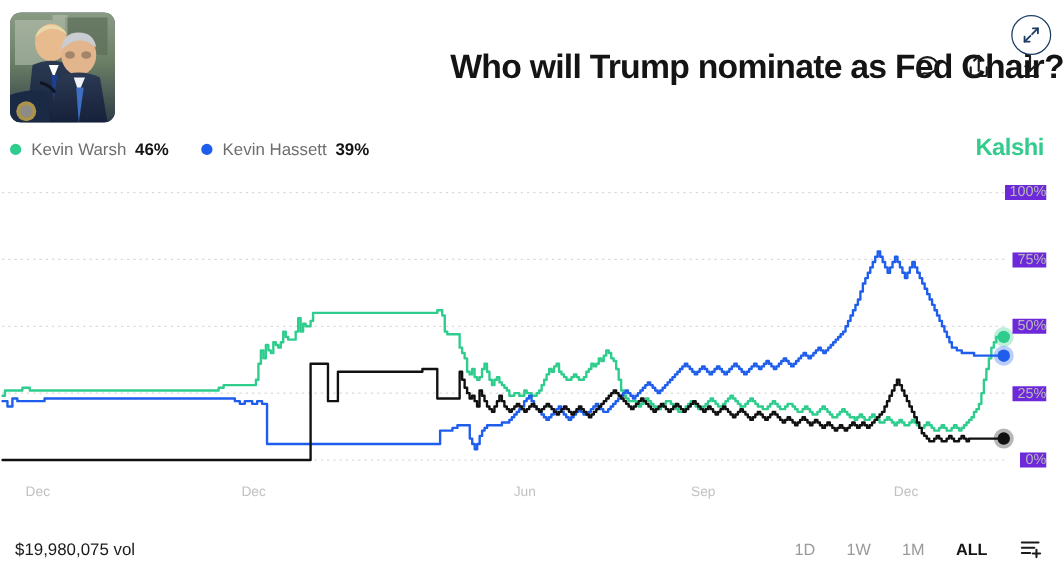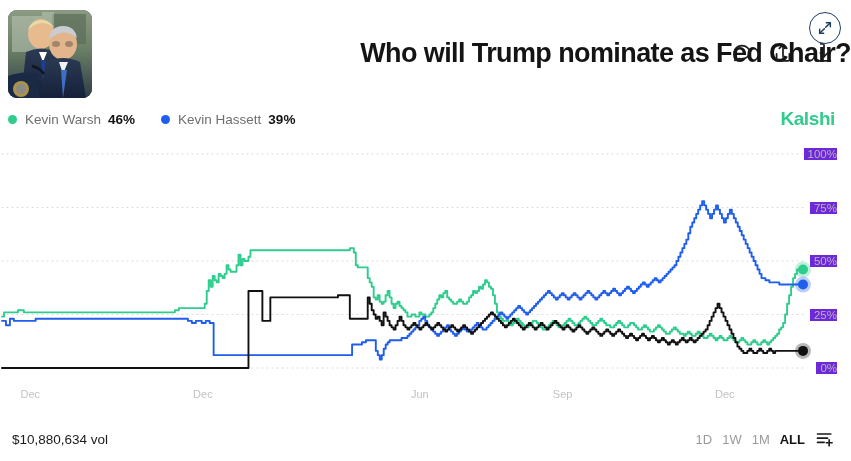--- a/index.html
+++ b/index.html
@@ -184,21 +184,21 @@
     box-sizing: border-box;
   }
   .vol {
     font-size: 13.5px;
     color: #1b1b1b;
   }
   .ranges {
     margin-left: auto;
     display: flex;
     align-items: center;
-    gap: 10px;
+    gap: 25px;
   }
   .range-btn {
     font-size: 13px;
     color: #9a9a9a;
     cursor: pointer;
     font-weight: normal;
   }
   .range-btn.active {
     color: #141414;
     font-weight: bold;
@@ -326,21 +326,21 @@
 </div>
 <div class="xlabels" id="xLabels">
     <div class="xlab" style="left: 20.469px;">Dec</div>
     <div class="xlab" style="left: 193.114px;">Dec</div>
     <div class="xlab" style="left: 372.986px; margin-left: 38px;">Jun</div>
     <div class="xlab" style="left: 552.858px;">Sep</div>
     <div class="xlab" style="left: 715.064px;">Dec</div>
   </div>
 
 <div class="footer">
-  <div class="vol">$10,880,634 vol</div>
+  <div class="vol">$19,980,075 vol</div>
   <div class="ranges" id="rangeBtns">
       <div class="range-btn">1D</div>
       <div class="range-btn">1W</div>
       <div class="range-btn">1M</div>
       <div class="range-btn active">ALL</div>
       <svg viewBox="0 0 24 24" class="list-icon" fill="none" stroke="currentColor" stroke-width="2" stroke-linecap="round">
         <path d="M3 6h16"></path>
         <path d="M3 11h12"></path>
         <path d="M3 16h8"></path>
         <path d="M17 13v7"></path>

